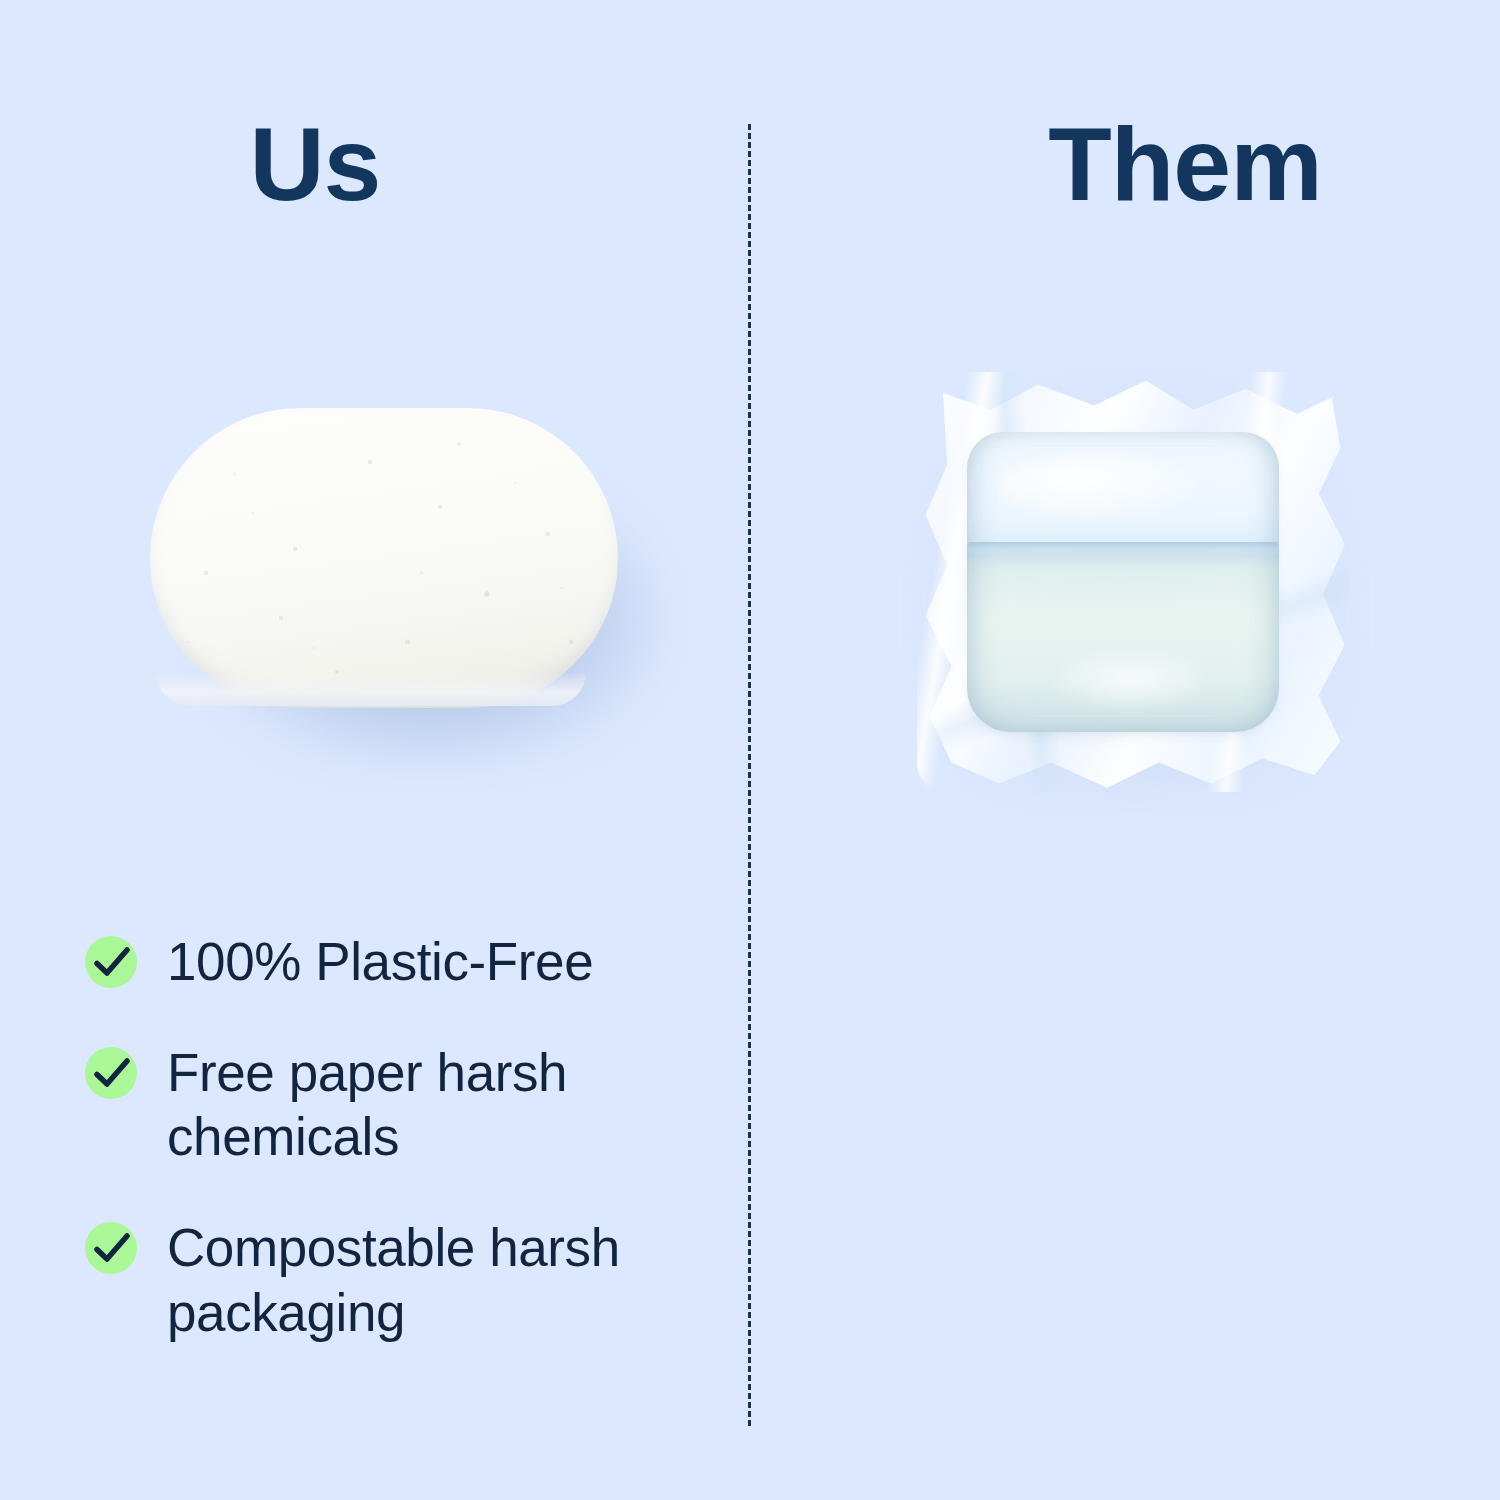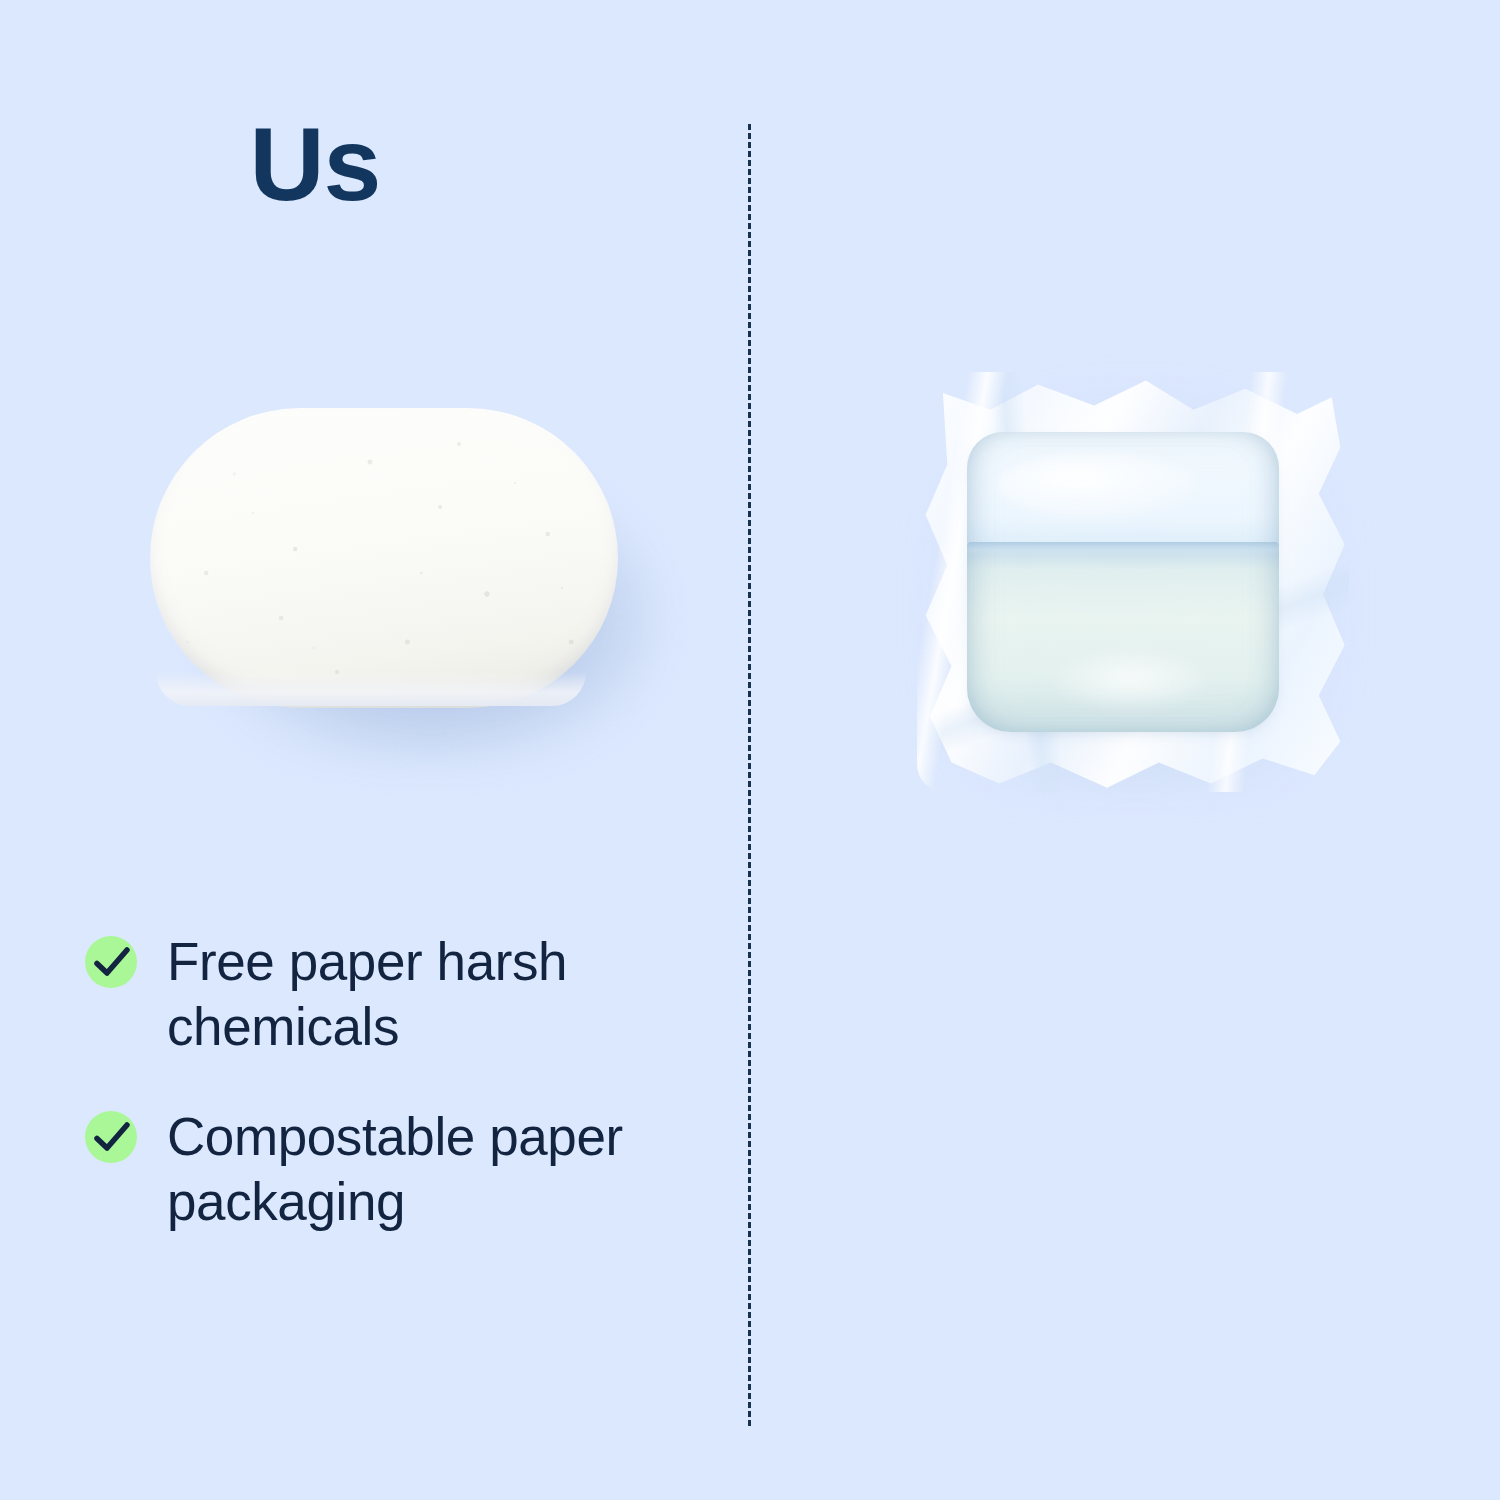--- a/index.html
+++ b/index.html
@@ -300,44 +300,53 @@
         <div class="tablet-shadow"></div>
         <div class="tablet">
           <div class="tablet-speck"></div>
           <div class="tablet-rim"></div>
         </div>
       </div>
     </div>
 
     <div class="bullets">
 
+      <div class="bullet">
+        <span class="badge check">
+          <svg viewBox="0 0 52 52" aria-hidden="true">
+            <path d="M12 27.5 L22 37 L42 14" fill="none" stroke="#12243f" stroke-width="5.5" stroke-linecap="round" stroke-linejoin="round"></path>
+          </svg>
+        </span>
+        <span class="bullet-text">100% Plastic-Free</span>
+      </div>
 
       <div class="bullet">
         <span class="badge check">
           <svg viewBox="0 0 52 52" aria-hidden="true">
             <path d="M12 27.5 L22 37 L42 14" fill="none" stroke="#12243f" stroke-width="5.5" stroke-linecap="round" stroke-linejoin="round"></path>
           </svg>
         </span>
         <span class="bullet-text">Free paper harsh chemicals</span>
       </div>
 
       <div class="bullet">
         <span class="badge check">
           <svg viewBox="0 0 52 52" aria-hidden="true">
             <path d="M12 27.5 L22 37 L42 14" fill="none" stroke="#12243f" stroke-width="5.5" stroke-linecap="round" stroke-linejoin="round"></path>
           </svg>
         </span>
-        <span class="bullet-text">Compostable paper packaging</span>
+        <span class="bullet-text">Compostable harsh packaging</span>
       </div>
 
     </div>
   </div>
 
   <div class="column right">
 
+    <div class="col-title">Them</div>
 
     <div class="product-stage">
       <div class="pod-wrap">
         <div class="pod-shadow"></div>
         <div class="pod-film"></div>
         <div class="pod-crinkle"></div>
         <div class="pod-liquid"></div>
         <div class="pod-fillline"></div>
         <div class="pod-gloss"></div>
         <div class="pod-gloss2"></div>

